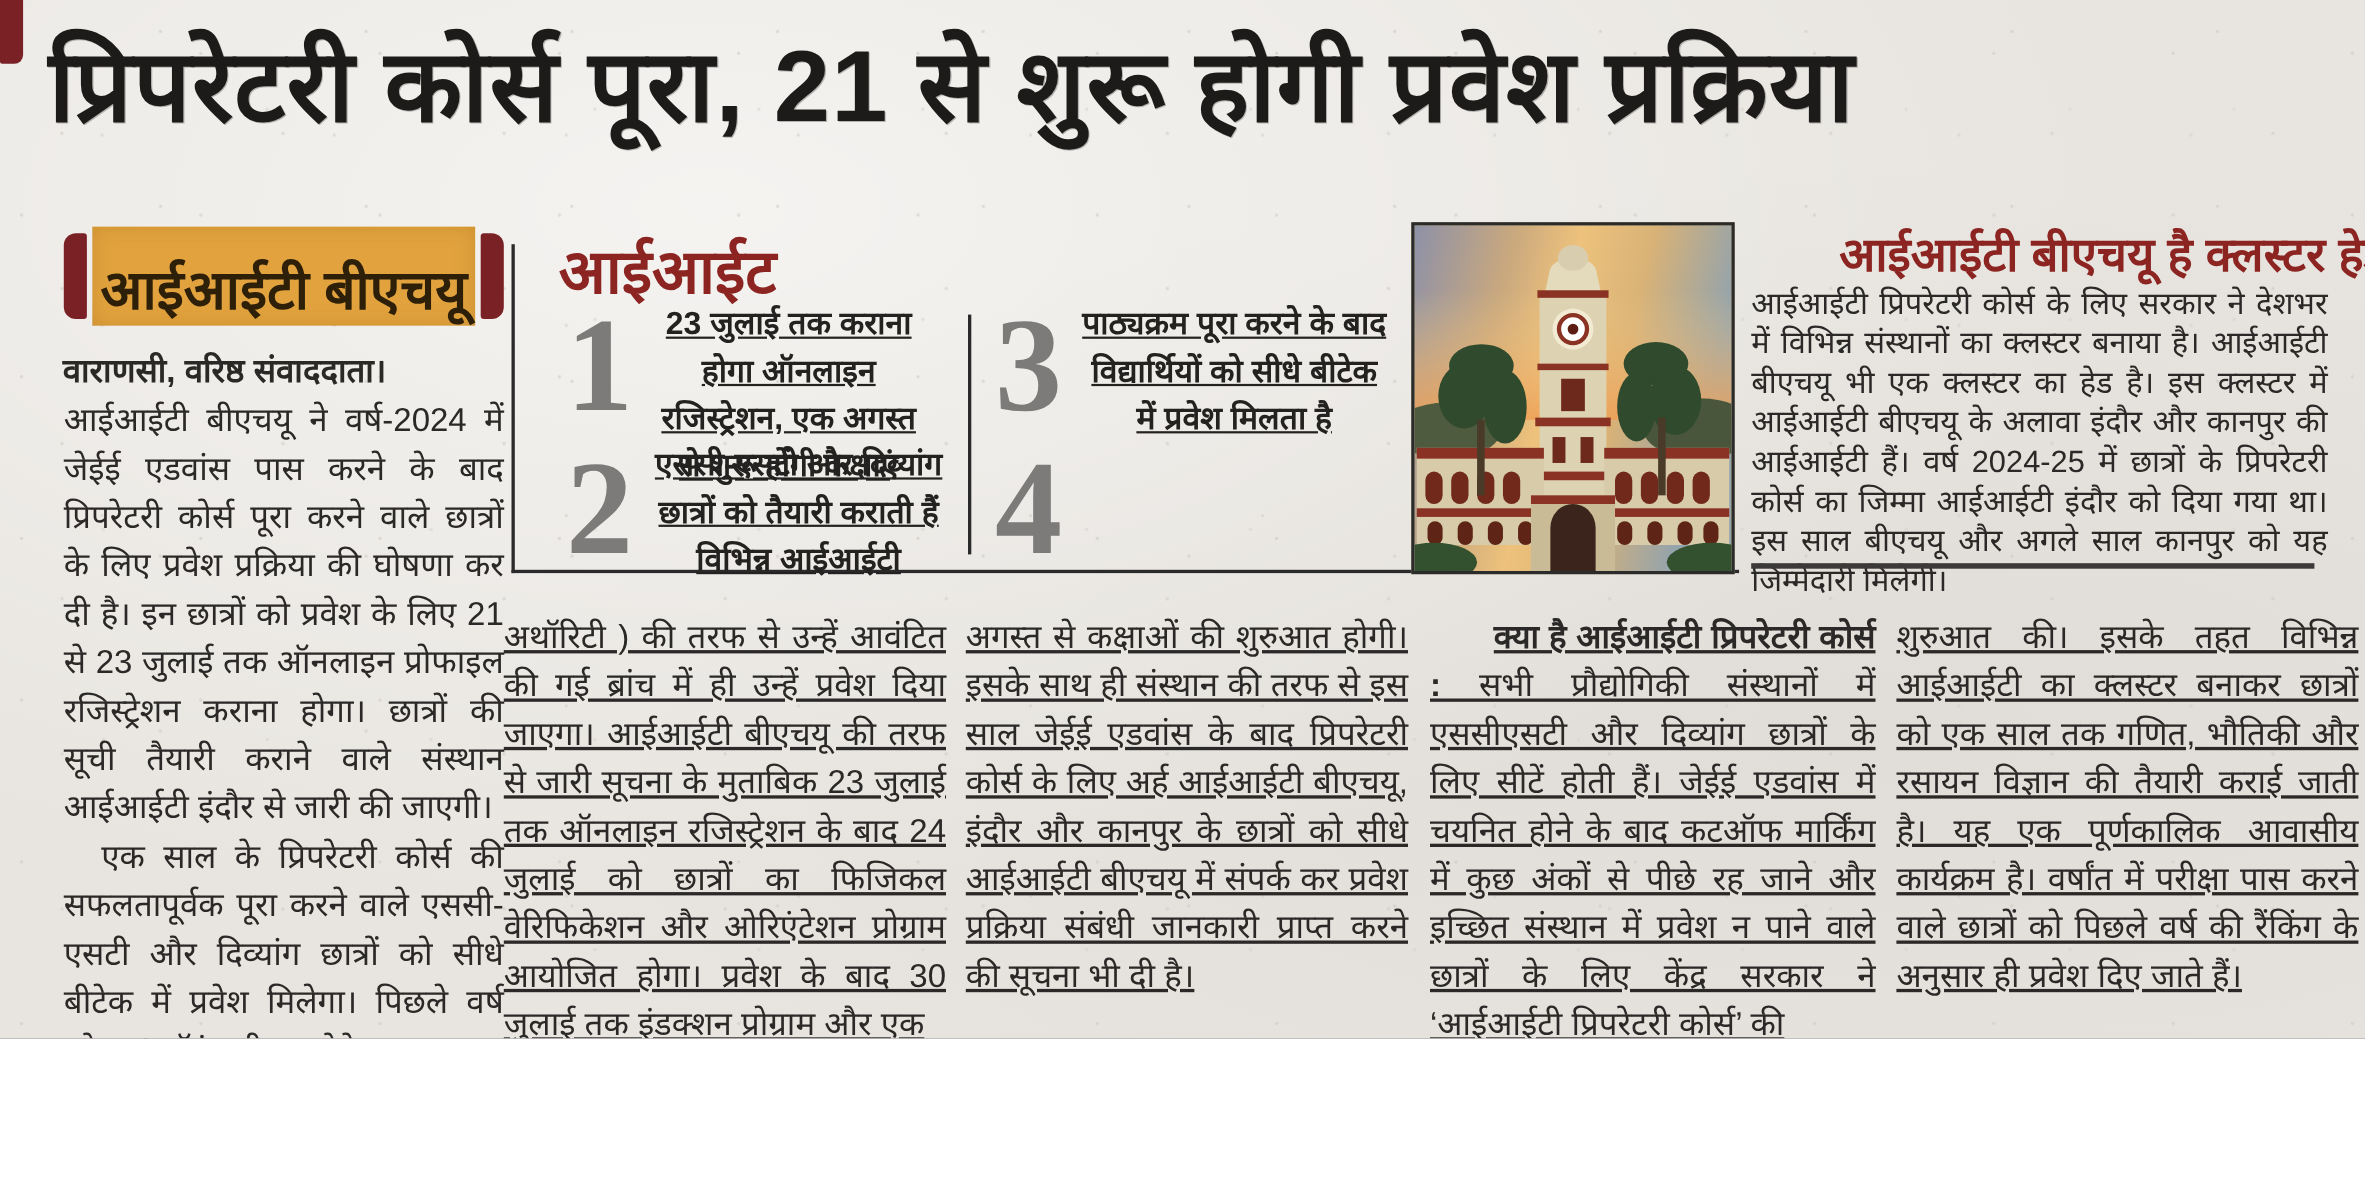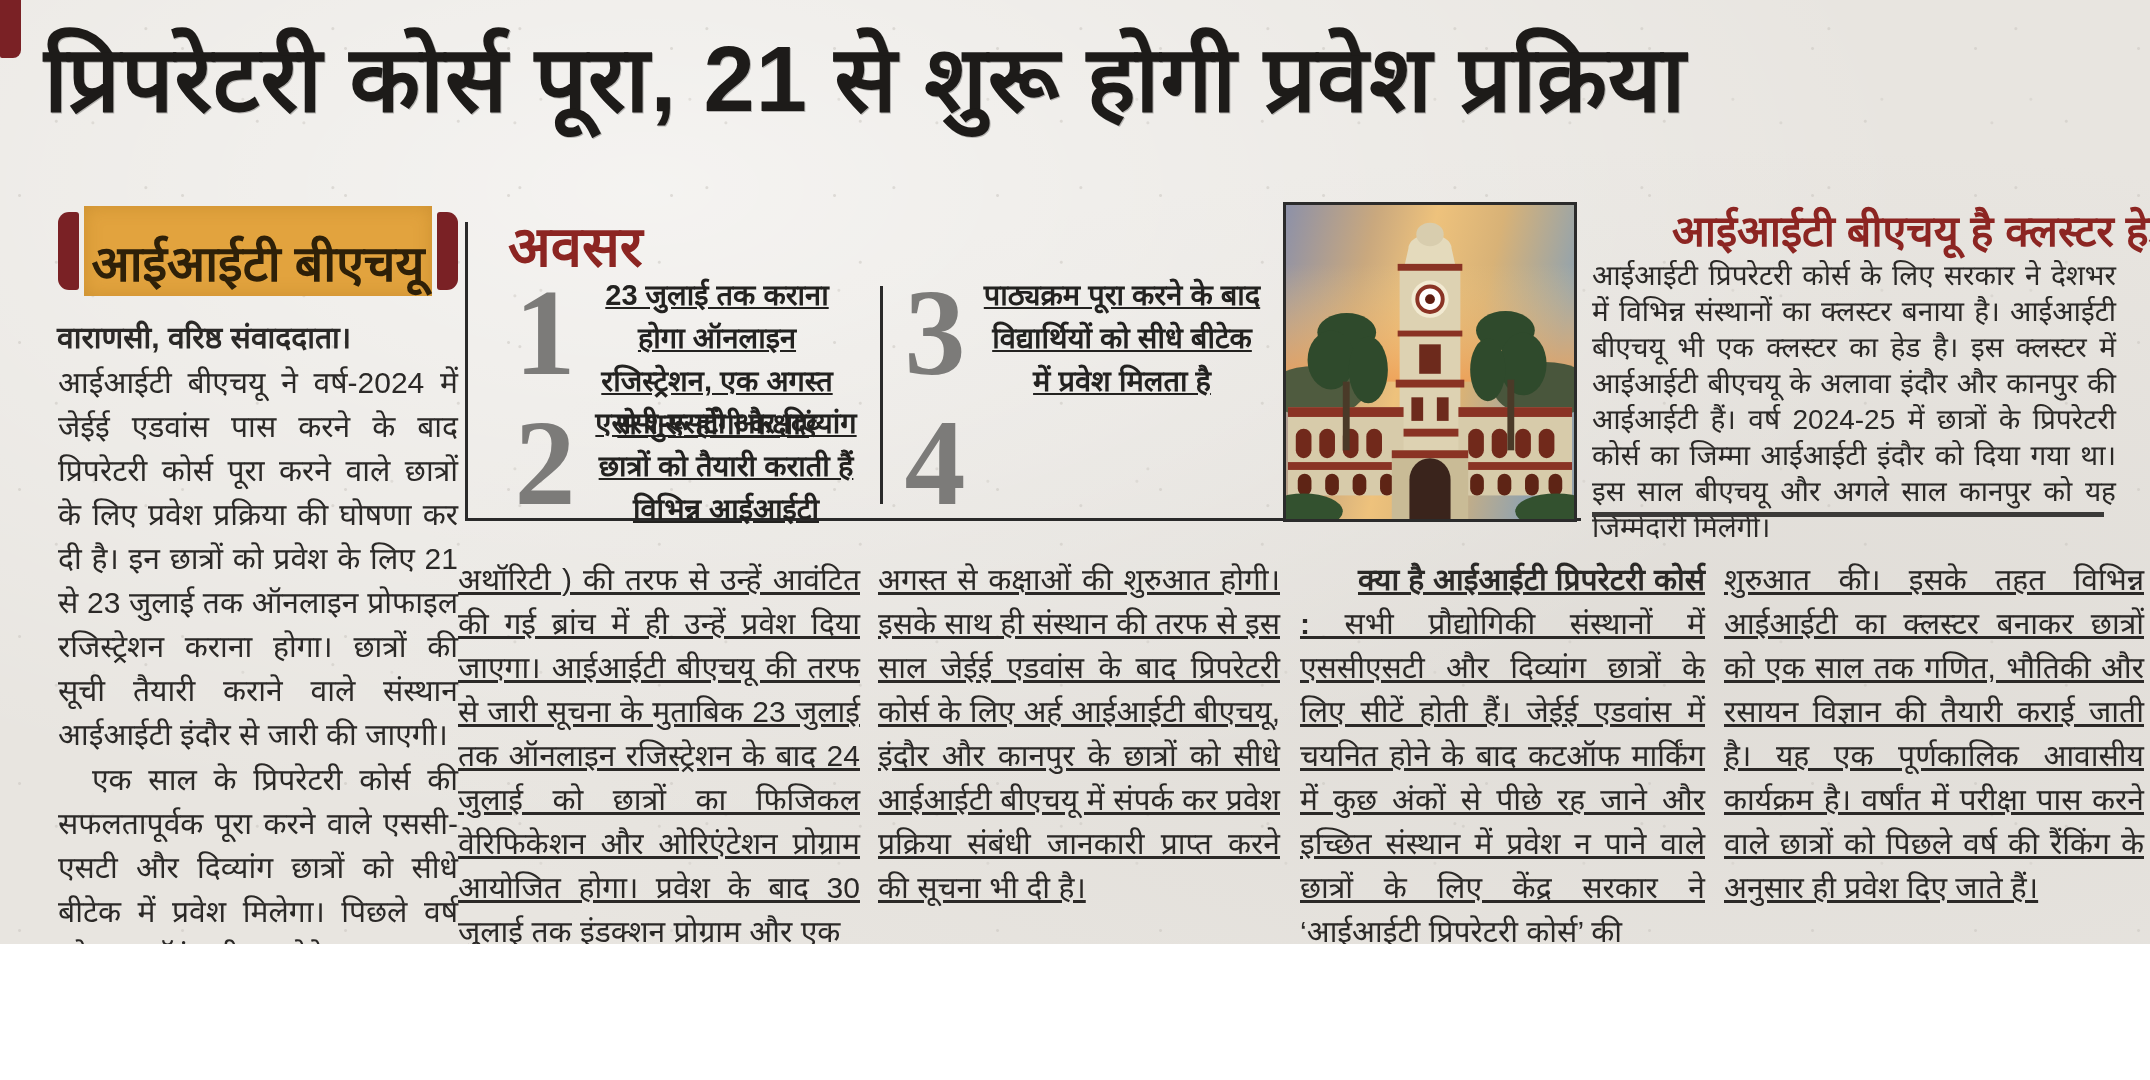--- a/index.html
+++ b/index.html
@@ -124,21 +124,21 @@
       <div class="cap right"></div>
     </div>
 
     <div id="left-col" class="bodytext">
       <div class="byline">वाराणसी, वरिष्ठ संवाददाता।</div>
       <p>आईआईटी बीएचयू ने वर्ष-2024 में जेईई एडवांस पास करने के बाद प्रिपरेटरी कोर्स पूरा करने वाले छात्रों के लिए प्रवेश प्रक्रिया की घोषणा कर दी है। इन छात्रों को प्रवेश के लिए 21 से 23 जुलाई तक ऑनलाइन प्रोफाइल रजिस्ट्रेशन कराना होगा। छात्रों की सूची तैयारी कराने वाले संस्थान आईआईटी इंदौर से जारी की जाएगी।</p>
       <p class="indent">एक साल के प्रिपरेटरी कोर्स की सफलतापूर्वक पूरा करने वाले एससी-एसटी और दिव्यांग छात्रों को सीधे बीटेक में प्रवेश मिलेगा। पिछले वर्ष जोसा ( जॉइंट सीट एलोकेशन</p>
     </div>
 
     <div id="facts-frame"></div>
-    <div id="facts-title">अवसर</div>
+    <div id="facts-title">आईआईट</div>
 
     <div class="fact-num" style="left:500px;top:278px;">1</div>
     <div class="fact-text" style="left:592px;top:274px;width:250px;">23 जुलाई तक कराना होगा ऑनलाइन रजिस्ट्रेशन, एक अगस्त से शुरू होंगी कक्षाएं</div>
     <div class="fact-num" style="left:500px;top:408px;">2</div>
     <div class="fact-text" style="left:592px;top:402px;width:268px;">एससी-एसटी और दिव्यांग छात्रों को तैयारी कराती हैं विभिन्न आईआईटी</div>
 
     <div id="facts-divider"></div>
 
     <div class="fact-num" style="left:890px;top:278px;">3</div>
     <div class="fact-text" style="left:982px;top:274px;width:280px;">पाठ्यक्रम पूरा करने के बाद विद्यार्थियों को सीधे बीटेक में प्रवेश मिलता है</div>

